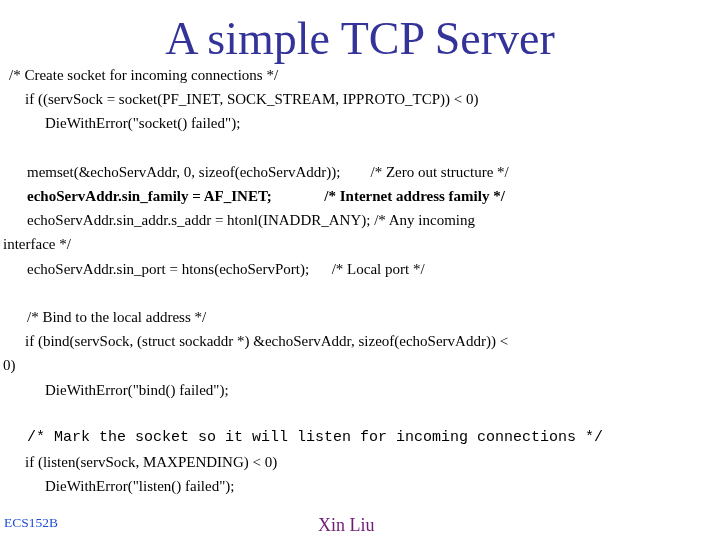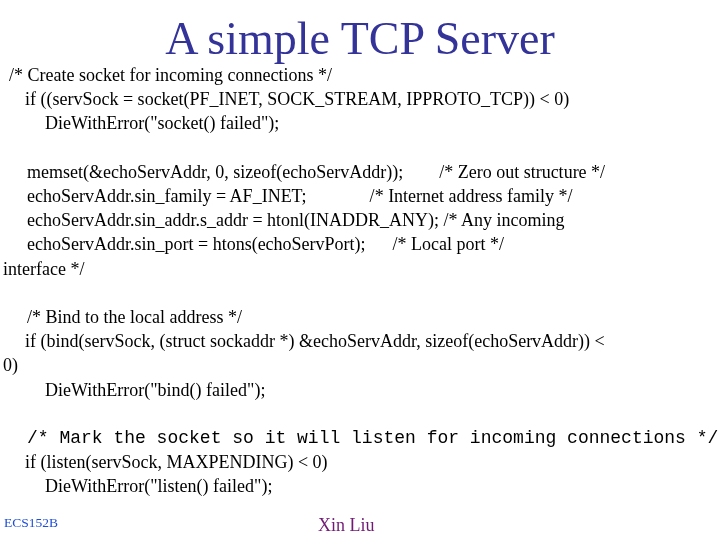--- a/index.html
+++ b/index.html
@@ -29,21 +29,21 @@
     font-size: 46px;
     font-weight: normal;
     letter-spacing: 0px;
     font-family: "Liberation Serif", serif;
   }
   .code {
     position: absolute;
     top: 63px;
     left: 3px;
     width: 716px;
-    font-size: 18px;
+    font-size: 15px;
     line-height: 24.2px;
     color: #000000;
     overflow: hidden;
   }
   .code .line {
     white-space: pre;
     min-height: 24.2px;
   }
   .footer-left {
     position: absolute;
@@ -65,24 +65,24 @@
 
 <div class="slide" style="background: rgb(255, 255, 255);">
   <h1 class="title" style="color: rgb(51, 51, 153);">A simple TCP Server</h1>
 
   <div class="code" id="code-block">
       <div class="line" style="padding-left: 6px;">/* Create socket for incoming connections */</div>
       <div class="line" style="padding-left: 22px;">if ((servSock = socket(PF_INET, SOCK_STREAM, IPPROTO_TCP)) &lt; 0)</div>
       <div class="line" style="padding-left: 42px;">DieWithError("socket() failed");</div>
       <div class="line" style="padding-left: 0px;">&nbsp;</div>
       <div class="line" style="padding-left: 24px;">memset(&amp;echoServAddr, 0, sizeof(echoServAddr));        /* Zero out structure */</div>
-      <div class="line" style="padding-left: 24px;">echoServAddr.sin_family = AF_INET;              /* Internet address family */</div>
+      <div class="line" style="padding-left: 24px; font-weight: bold;">echoServAddr.sin_family = AF_INET;              /* Internet address family */</div>
       <div class="line" style="padding-left: 24px;">echoServAddr.sin_addr.s_addr = htonl(INADDR_ANY); /* Any incoming</div>
+      <div class="line" style="padding-left: 0px;">interface */</div>
       <div class="line" style="padding-left: 24px;">echoServAddr.sin_port = htons(echoServPort);      /* Local port */</div>
-      <div class="line" style="padding-left: 0px;">interface */</div>
       <div class="line" style="padding-left: 0px;">&nbsp;</div>
       <div class="line" style="padding-left: 24px;">/* Bind to the local address */</div>
       <div class="line" style="padding-left: 22px;">if (bind(servSock, (struct sockaddr *) &amp;echoServAddr, sizeof(echoServAddr)) &lt;</div>
       <div class="line" style="padding-left: 0px;">0)</div>
       <div class="line" style="padding-left: 42px;">DieWithError("bind() failed");</div>
       <div class="line" style="padding-left: 0px;">&nbsp;</div>
       <div class="line" style="padding-left: 24px; font-family: Liberation Mono, monospace;">/* Mark the socket so it will listen for incoming connections */</div>
       <div class="line" style="padding-left: 22px;">if (listen(servSock, MAXPENDING) &lt; 0)</div>
       <div class="line" style="padding-left: 42px;">DieWithError("listen() failed");</div>
     </div>

